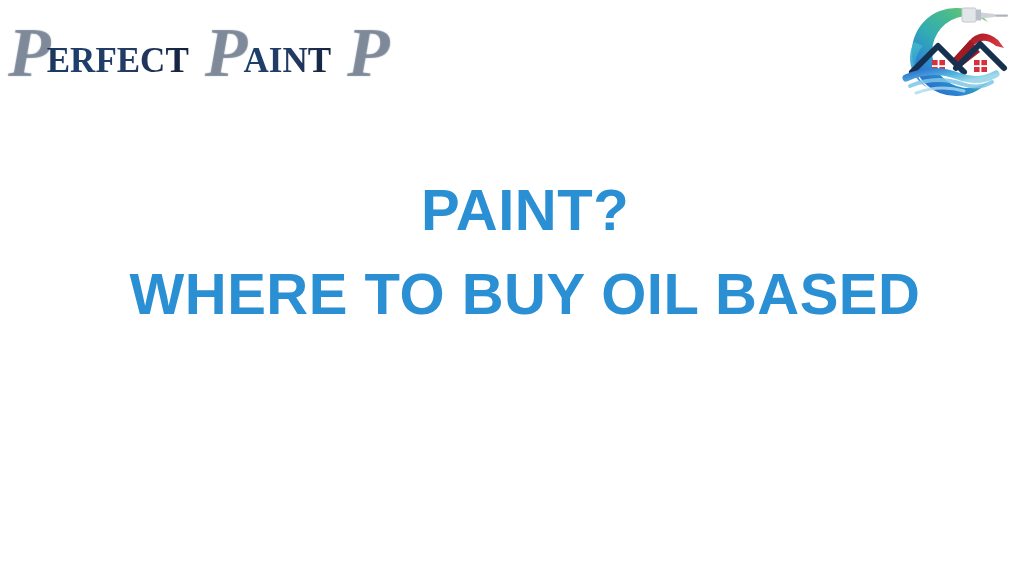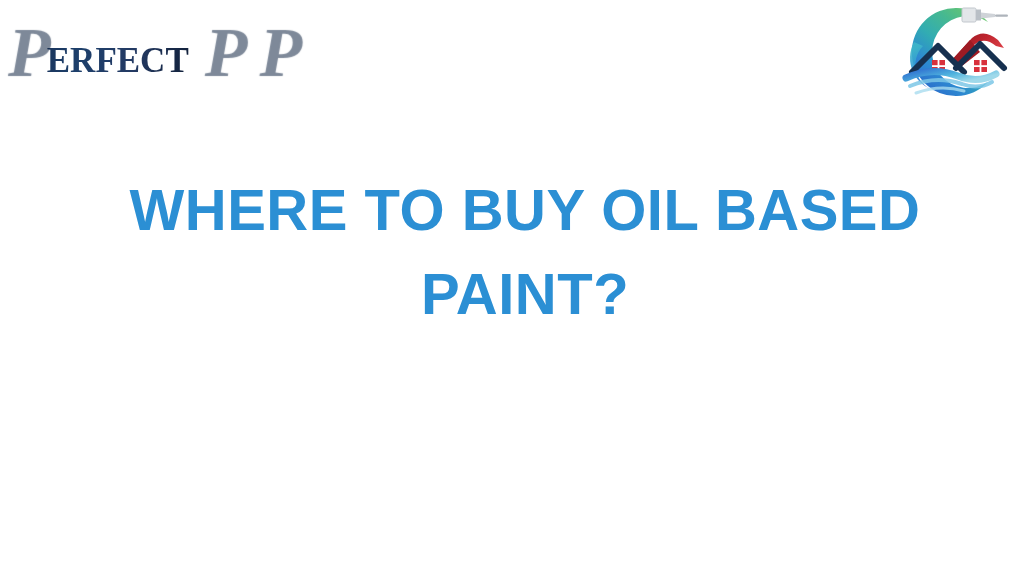--- a/index.html
+++ b/index.html
@@ -101,20 +101,21 @@
 
 <div id="header-bar">
 
   <div id="brand-wordmark">
     <span class="brand-word">
       <span class="brand-initial">P</span>
         <span class="brand-rest">erfect</span>
     </span>
     <span class="brand-word">
       <span class="brand-initial">P</span>
+        <span class="brand-rest">aint</span>
     </span>
     <span class="brand-word">
       <span class="brand-initial">P</span>
     </span>
   </div>
 
   <div id="logo-mark">
     <svg viewBox="0 0 122 104" xmlns="http://www.w3.org/2000/svg" aria-hidden="true">
       <defs>
         <linearGradient id="swooshGrad" x1="0.78" y1="0.02" x2="0.12" y2="0.95">
@@ -176,15 +177,15 @@
         <rect x="84" y="7.5" width="5" height="11" fill="#b9bfc6"></rect>
         <path d="M89 10.5 L103 12 L103 15 L89 16.5 Z" fill="#cfd3d8"></path>
         <rect x="103" y="12.4" width="13" height="2.4" rx="1.2" fill="#aeb4bb"></rect>
       </g>
     </svg>
   </div>
 
 </div>
 
 <div id="headline">
+  <span class="headline-line">PAINT?</span>
   <span class="headline-line">WHERE TO BUY OIL BASED</span>
-  <span class="headline-line">PAINT?</span>
 </div>
 
 </body></html>

